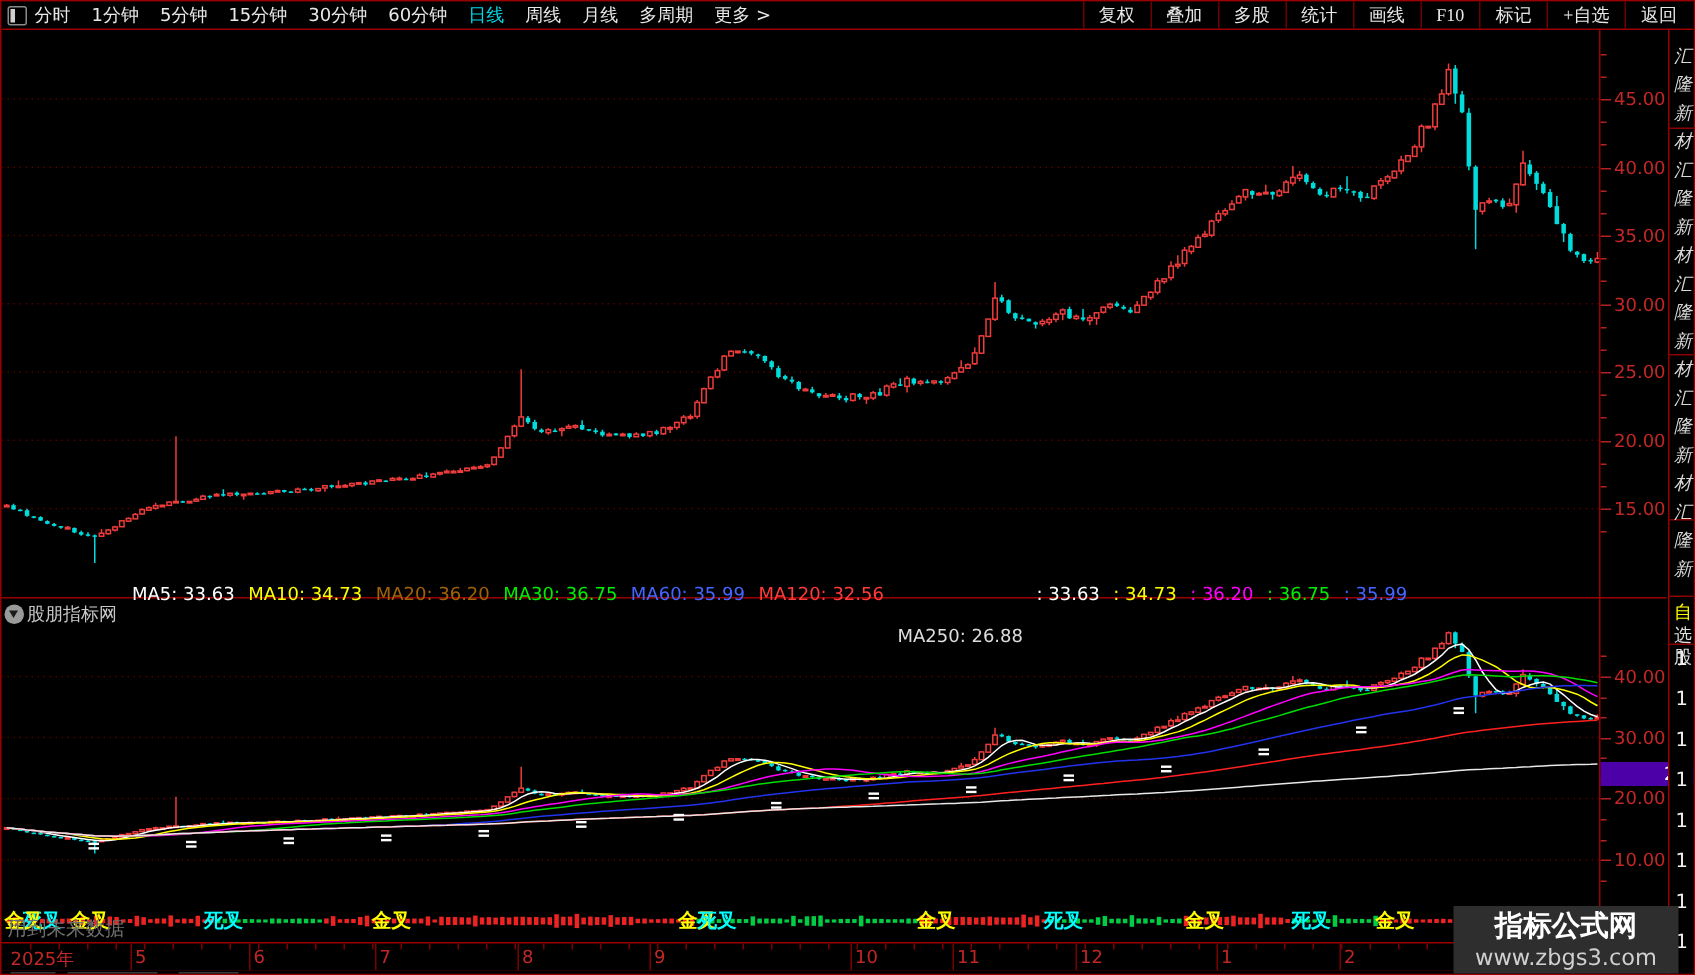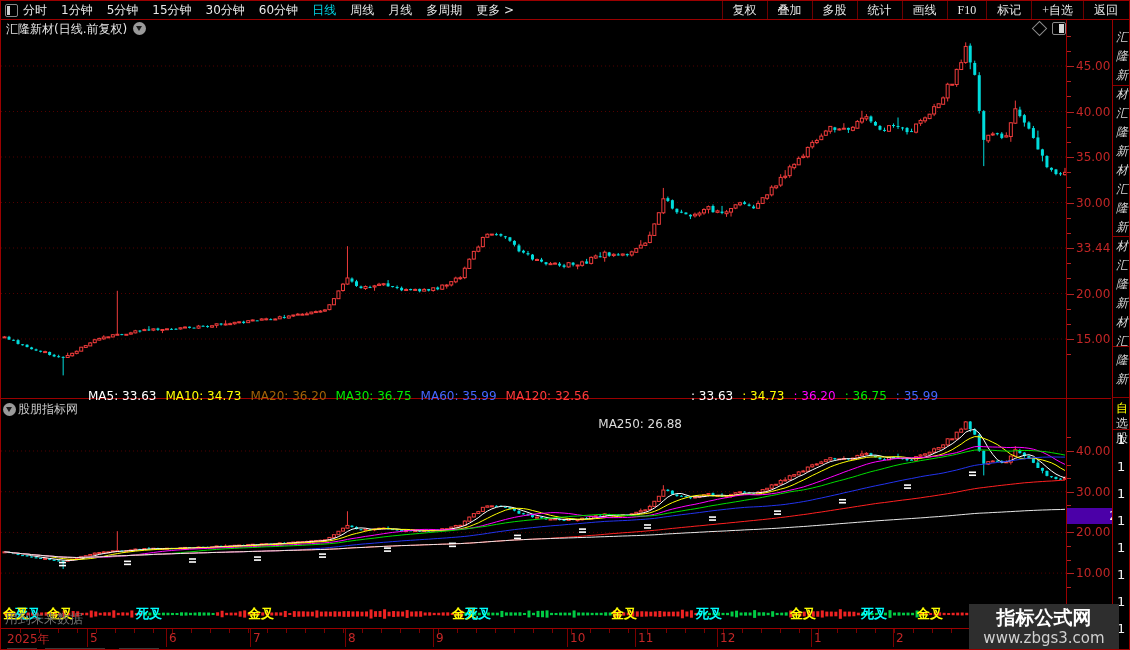--- a/index.html
+++ b/index.html
@@ -83,26 +83,20 @@
         <span class="tb-item">多股</span>
         <span class="tb-item">统计</span>
         <span class="tb-item">画线</span>
         <span class="tb-item">F10</span>
         <span class="tb-item">标记</span>
         <span class="tb-item">+自选</span>
         <span class="tb-item">返回</span>
       </div>
   </div>
 
-  <div class="title-row">
-    <span class="title-text">汇隆新材(日线.前复权)</span>
-    <span class="chev-circle" style="left:132px;top:2px;"></span>
-    <span class="diamond"></span>
-    <span class="win-icon"></span>
-  </div>
 
   <svg id="svg-main" class="abs" style="left:0;top:36px;" width="1066" height="361">
       <line x1="0" y1="29" x2="1065" y2="29" stroke="#520000" stroke-width="1" stroke-dasharray="1 3"></line>
       <line x1="0" y1="74.5" x2="1065" y2="74.5" stroke="#520000" stroke-width="1" stroke-dasharray="1 3"></line>
       <line x1="0" y1="120" x2="1065" y2="120" stroke="#520000" stroke-width="1" stroke-dasharray="1 3"></line>
       <line x1="0" y1="165.5" x2="1065" y2="165.5" stroke="#520000" stroke-width="1" stroke-dasharray="1 3"></line>
       <line x1="0" y1="211" x2="1065" y2="211" stroke="#520000" stroke-width="1" stroke-dasharray="1 3"></line>
       <line x1="0" y1="256.5" x2="1065" y2="256.5" stroke="#520000" stroke-width="1" stroke-dasharray="1 3"></line>
       <line x1="0" y1="302" x2="1065" y2="302" stroke="#520000" stroke-width="1" stroke-dasharray="1 3"></line>
       <line x1="3.5" y1="298.9550945996623" x2="3.5" y2="300.1800224788081" stroke="#ee3b3b" stroke-width="1"></line>
@@ -580,21 +574,21 @@
     </svg>
   <div id="main-axis">
       <div class="tick-label" style="left: 1075px; top: 58px;">45.00</div>
       <div class="tick-dash" style="left: 1066px; width: 7px; top: 65px;"></div>
       <div class="tick-label" style="left: 1075px; top: 103.5px;">40.00</div>
       <div class="tick-dash" style="left: 1066px; width: 7px; top: 110.5px;"></div>
       <div class="tick-label" style="left: 1075px; top: 149px;">35.00</div>
       <div class="tick-dash" style="left: 1066px; width: 7px; top: 156px;"></div>
       <div class="tick-label" style="left: 1075px; top: 194.5px;">30.00</div>
       <div class="tick-dash" style="left: 1066px; width: 7px; top: 201.5px;"></div>
-      <div class="tick-label" style="left: 1075px; top: 240px;">33.44</div>
+      <div class="tick-label" style="left: 1075px; top: 240px;">25.00</div>
       <div class="tick-dash" style="left: 1066px; width: 7px; top: 247px;"></div>
       <div class="tick-label" style="left: 1075px; top: 285.5px;">20.00</div>
       <div class="tick-dash" style="left: 1066px; width: 7px; top: 292.5px;"></div>
       <div class="tick-label" style="left: 1075px; top: 331px;">15.00</div>
       <div class="tick-dash" style="left: 1066px; width: 7px; top: 338px;"></div>
       <div class="tick-dash" style="left: 1066px; width: 4px; top: 353.2px;"></div>
       <div class="tick-dash" style="left: 1066px; width: 4px; top: 322.8px;"></div>
       <div class="tick-dash" style="left: 1066px; width: 4px; top: 307.7px;"></div>
       <div class="tick-dash" style="left: 1066px; width: 4px; top: 277.3px;"></div>
       <div class="tick-dash" style="left: 1066px; width: 4px; top: 262.2px;"></div>

